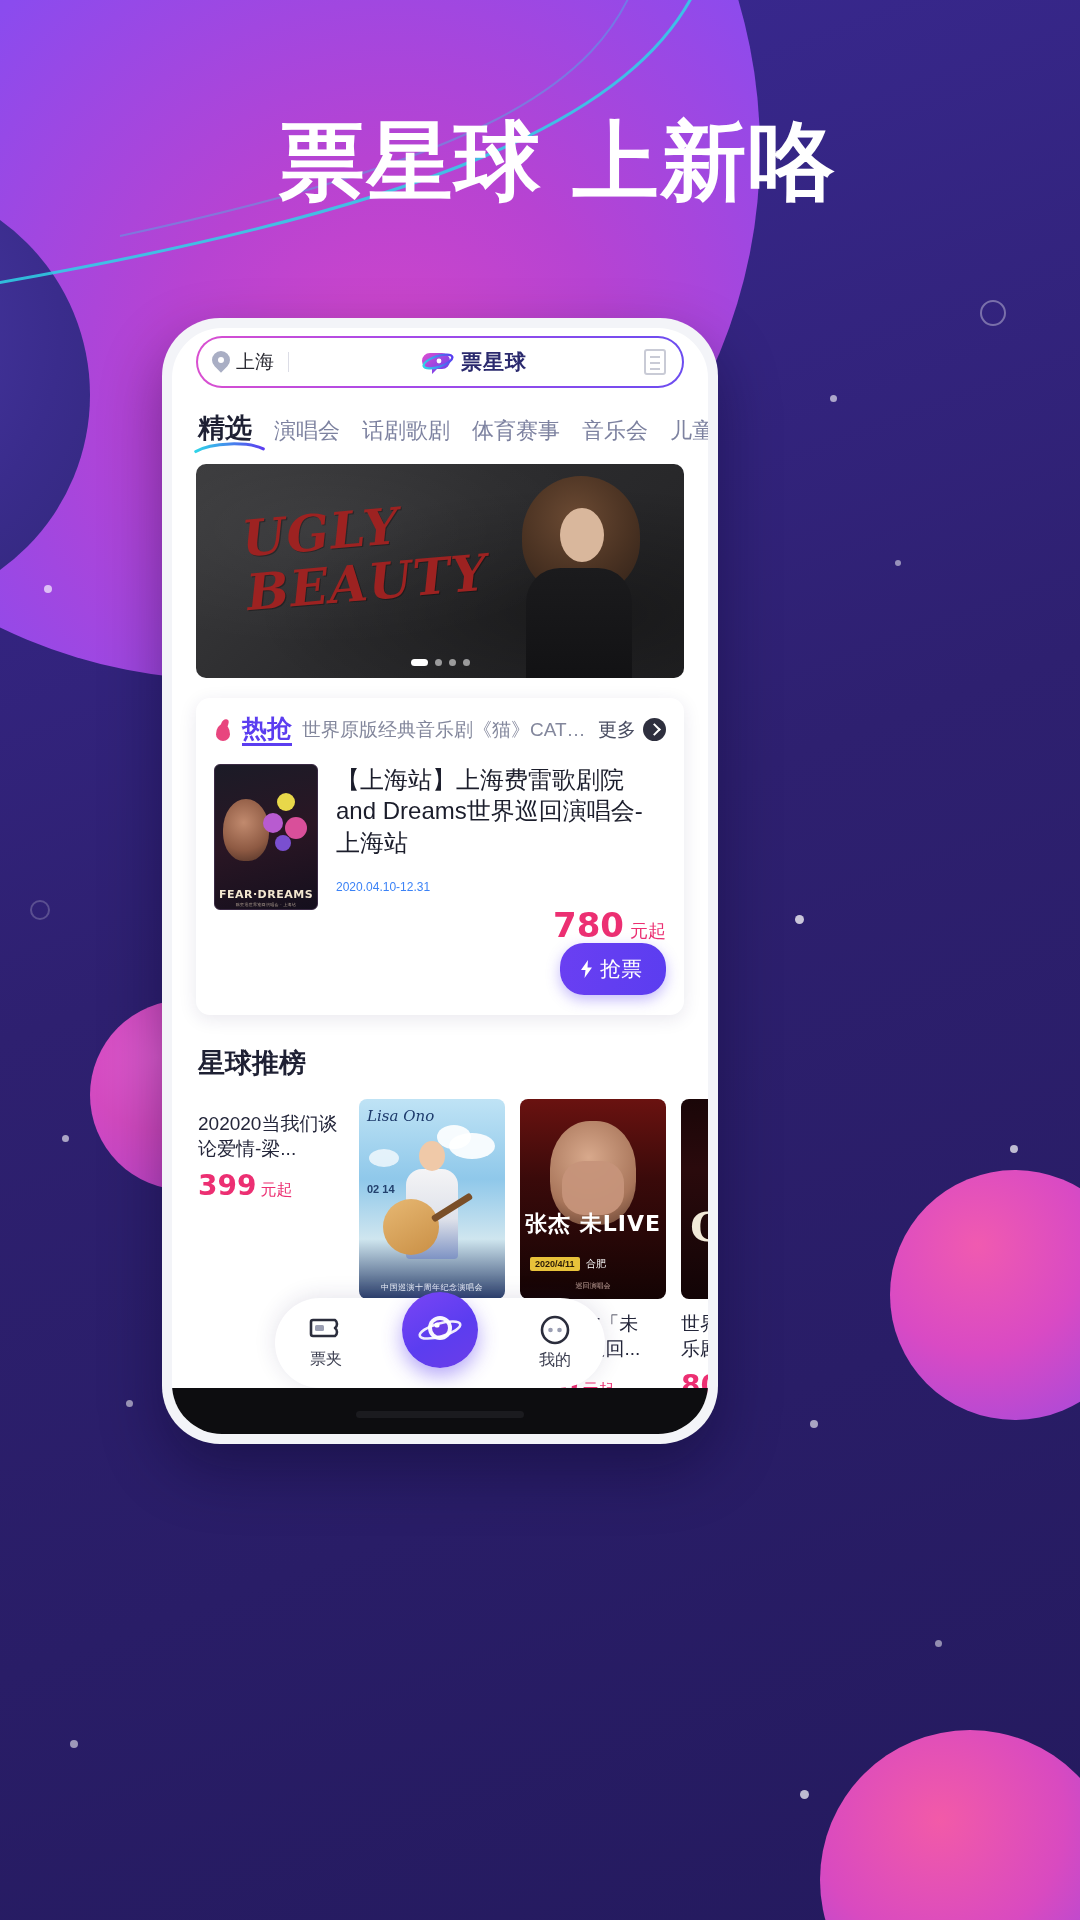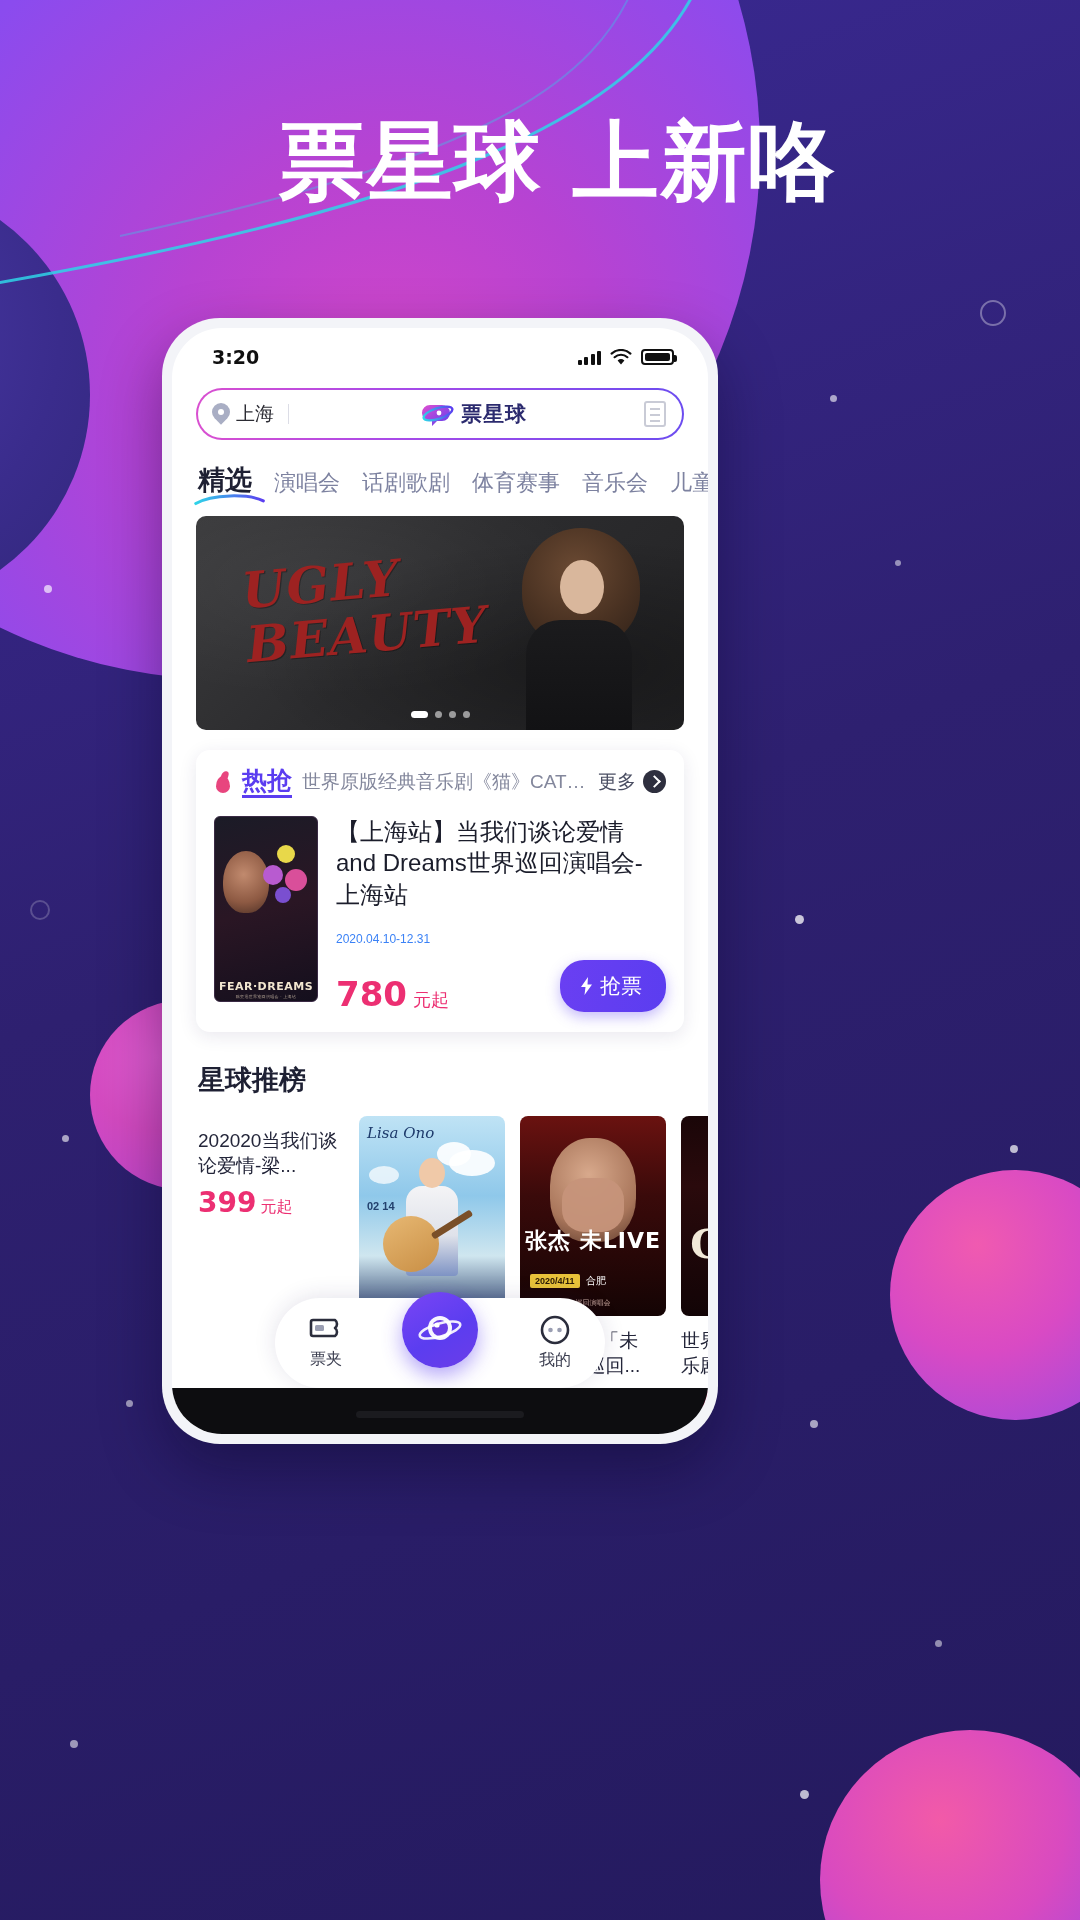--- a/index.html
+++ b/index.html
@@ -176,42 +176,42 @@
   .hot-sub { flex:1; font-size:19px; color:#83879c; overflow:hidden;
              text-overflow:ellipsis; white-space:nowrap; }
   .hot-more { display:flex; align-items:center; gap:7px; flex:0 0 auto; }
   .hot-more span { font-size:19px; color:#4b4f63; }
   .chev { width:23px; height:23px; border-radius:50%; background:#2e2f3e;
           position:relative; }
   .chev:after { content:""; position:absolute; left:7px; top:7px; width:7px; height:7px;
     border-right:2px solid #fff; border-top:2px solid #fff; transform:rotate(45deg); }
 
   .hot-body { display:flex; gap:18px; margin-top:18px; }
-  .poster-main { width:104px; height:186px; border-radius:6px; flex:0 0 auto;
+  .poster-main { width:104px; height:146px; border-radius:6px; flex:0 0 auto;
     background:linear-gradient(165deg,#1b1b27 0%,#2a1624 50%,#140f1d 100%);
     position:relative; overflow:hidden; border:1px solid #3a2a44; }
   .pm-face { position:absolute; left:8px; top:34px; width:46px; height:62px;
     border-radius:50% 50% 45% 45%;
     background:radial-gradient(circle at 45% 38%, #c18a6e 0%, #8e5a43 60%, #4c2f25 100%); }
   .pm-flowers { position:absolute; right:4px; top:26px; width:52px; height:62px; }
   .pm-flowers i { position:absolute; border-radius:50%; }
   .pm-f1 { left:16px; top:2px; width:18px; height:18px; background:#e8d84a; }
   .pm-f2 { left:2px; top:22px; width:20px; height:20px; background:#b85bd0; }
   .pm-f3 { left:24px; top:26px; width:22px; height:22px; background:#d94f9a; }
   .pm-f4 { left:14px; top:44px; width:16px; height:16px; background:#7a4fd0; }
   .pm-text { position:absolute; left:0; right:0; bottom:8px; text-align:center;
     font-size:11px; font-weight:bold; color:#f2e6d0; letter-spacing:.5px;
     font-family:"DejaVu Sans",sans-serif; }
   .pm-sub { position:absolute; left:0; right:0; bottom:2px; text-align:center;
     font-size:4px; color:#b8a898; letter-spacing:.3px; }
   .hot-info { flex:1; min-width:0; }
   .hot-title { font-size:24px; line-height:1.32; color:#1b1d2b; font-weight:normal; }
   .hot-date { font-size:12px; color:#3b82f6; margin-top:21px; }
-  .hot-priceline { display:flex; align-items:flex-end; justify-content:space-between;
-                   margin-top:14px; }
+  .hot-priceline { display:flex; align-items:flex-end; justify-content:flex-end;
+                   margin-top:14px;flex-direction:column; }
   .price-big { font-size:34px; font-weight:bold; color:#ec2f72;
                font-family:"DejaVu Sans",sans-serif; line-height:1; }
   .price-unit { font-size:18px; color:#ec2f72; margin-left:6px; }
   .buy-btn { display:flex; align-items:center; gap:7px;
     background:linear-gradient(100deg,#6a3ff2 0%,#5b3df0 100%);
     color:#fff; font-size:21px; padding:12px 24px 12px 20px;
     border-radius:24px; border:none; white-space:nowrap;
     box-shadow:0 5px 14px rgba(90,60,240,.35); }
   .bolt { width:13px; height:18px; flex:0 0 auto; }
 
@@ -340,39 +340,20 @@
 
 <div class="headline-wrap">
   <div class="headline">
     <span>票星球</span><span class="gap"></span><span>上新咯</span>
   </div>
 </div>
 
 <div id="phone">
   <div id="screen">
 
-    <div class="statusbar">
-      <div class="sb-time">3:20</div>
-      <div class="sb-right">
-        <div class="bars">
-            <i></i>
-            <i></i>
-            <i></i>
-            <i></i>
-          </div>
-        <svg width="22" height="17" viewBox="0 0 22 17">
-          <path d="M11 15.5 L7.6 11.4 A5.6 5.6 0 0 1 14.4 11.4 Z" fill="#101010"></path>
-          <path d="M4.6 8.2 A9.6 9.6 0 0 1 17.4 8.2" fill="none" stroke="#101010" stroke-width="2.2" stroke-linecap="round"></path>
-          <path d="M1.6 4.6 A14 14 0 0 1 20.4 4.6" fill="none" stroke="#101010" stroke-width="2.2" stroke-linecap="round"></path>
-        </svg>
-        <div class="batt">
-            <i></i>
-          </div>
-      </div>
-    </div>
 
     <div class="searchrow">
       <div class="searchbar">
         <div class="loc">
           <div class="pin"></div>
           <div class="loc-text">上海</div>
         </div>
         <div class="divider-v"></div>
         <div class="brand">
           <svg width="34" height="26" viewBox="0 0 34 26">
@@ -452,21 +433,21 @@
           <div class="pm-flowers">
             <i class="pm-f1"></i>
               <i class="pm-f2"></i>
               <i class="pm-f3"></i>
               <i class="pm-f4"></i>
           </div>
           <div class="pm-text">FEAR·DREAMS</div>
           <div class="pm-sub">陈奕迅世界巡回演唱会 · 上海站</div>
         </div>
         <div class="hot-info">
-          <div class="hot-title">【上海站】当我们谈论爱情 and Dreams世界巡回演唱会-上海站</div>
+          <div class="hot-title">【上海站】上海费雷歌剧院 and Dreams世界巡回演唱会-上海站</div>
           <div class="hot-date">2020.04.10-12.31</div>
           <div class="hot-priceline">
             <div>
               <span class="price-big">780</span><span class="price-unit">元起</span>
             </div>
             <button class="buy-btn">
               <svg class="bolt" viewBox="0 0 12 18">
                 <path d="M7.5 0 L0.5 10 H5 L4 18 L11.5 7.5 H7 Z" fill="#fff"></path>
               </svg>
               <span>抢票</span>

